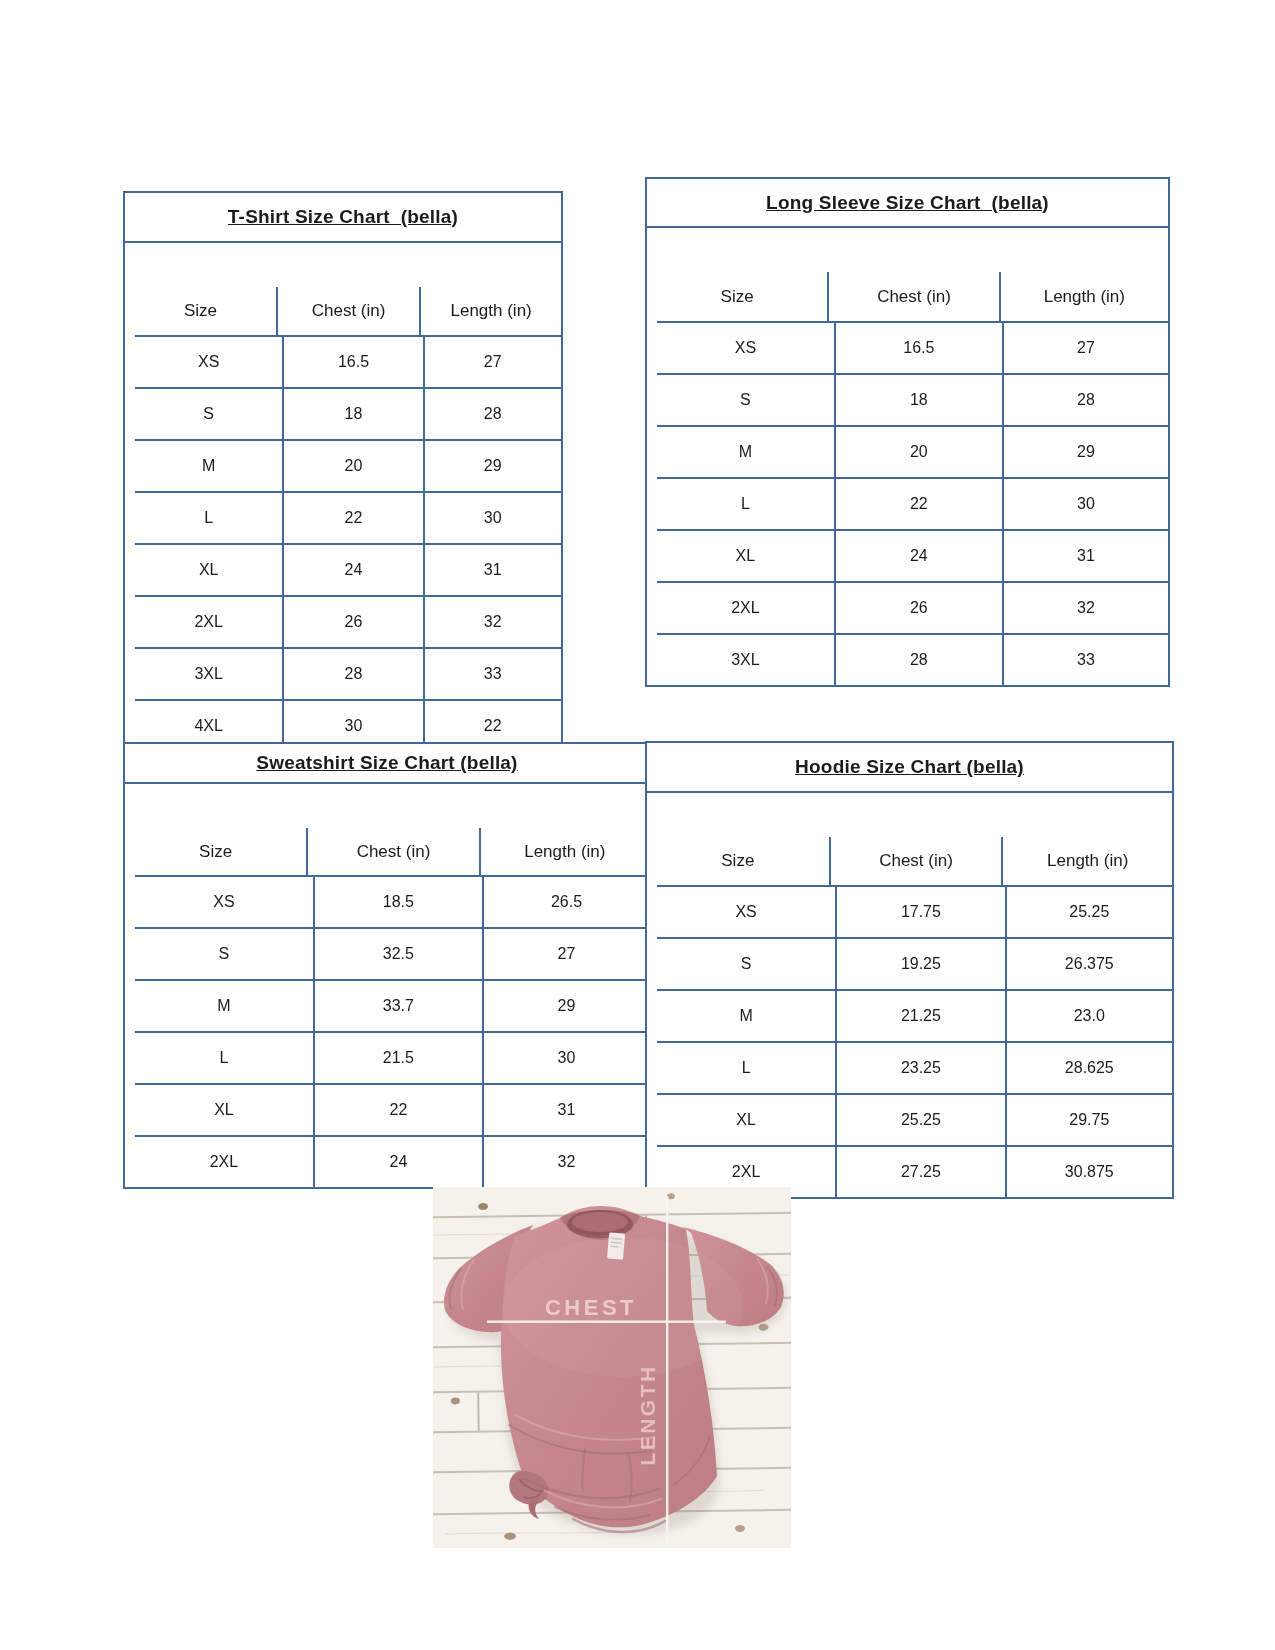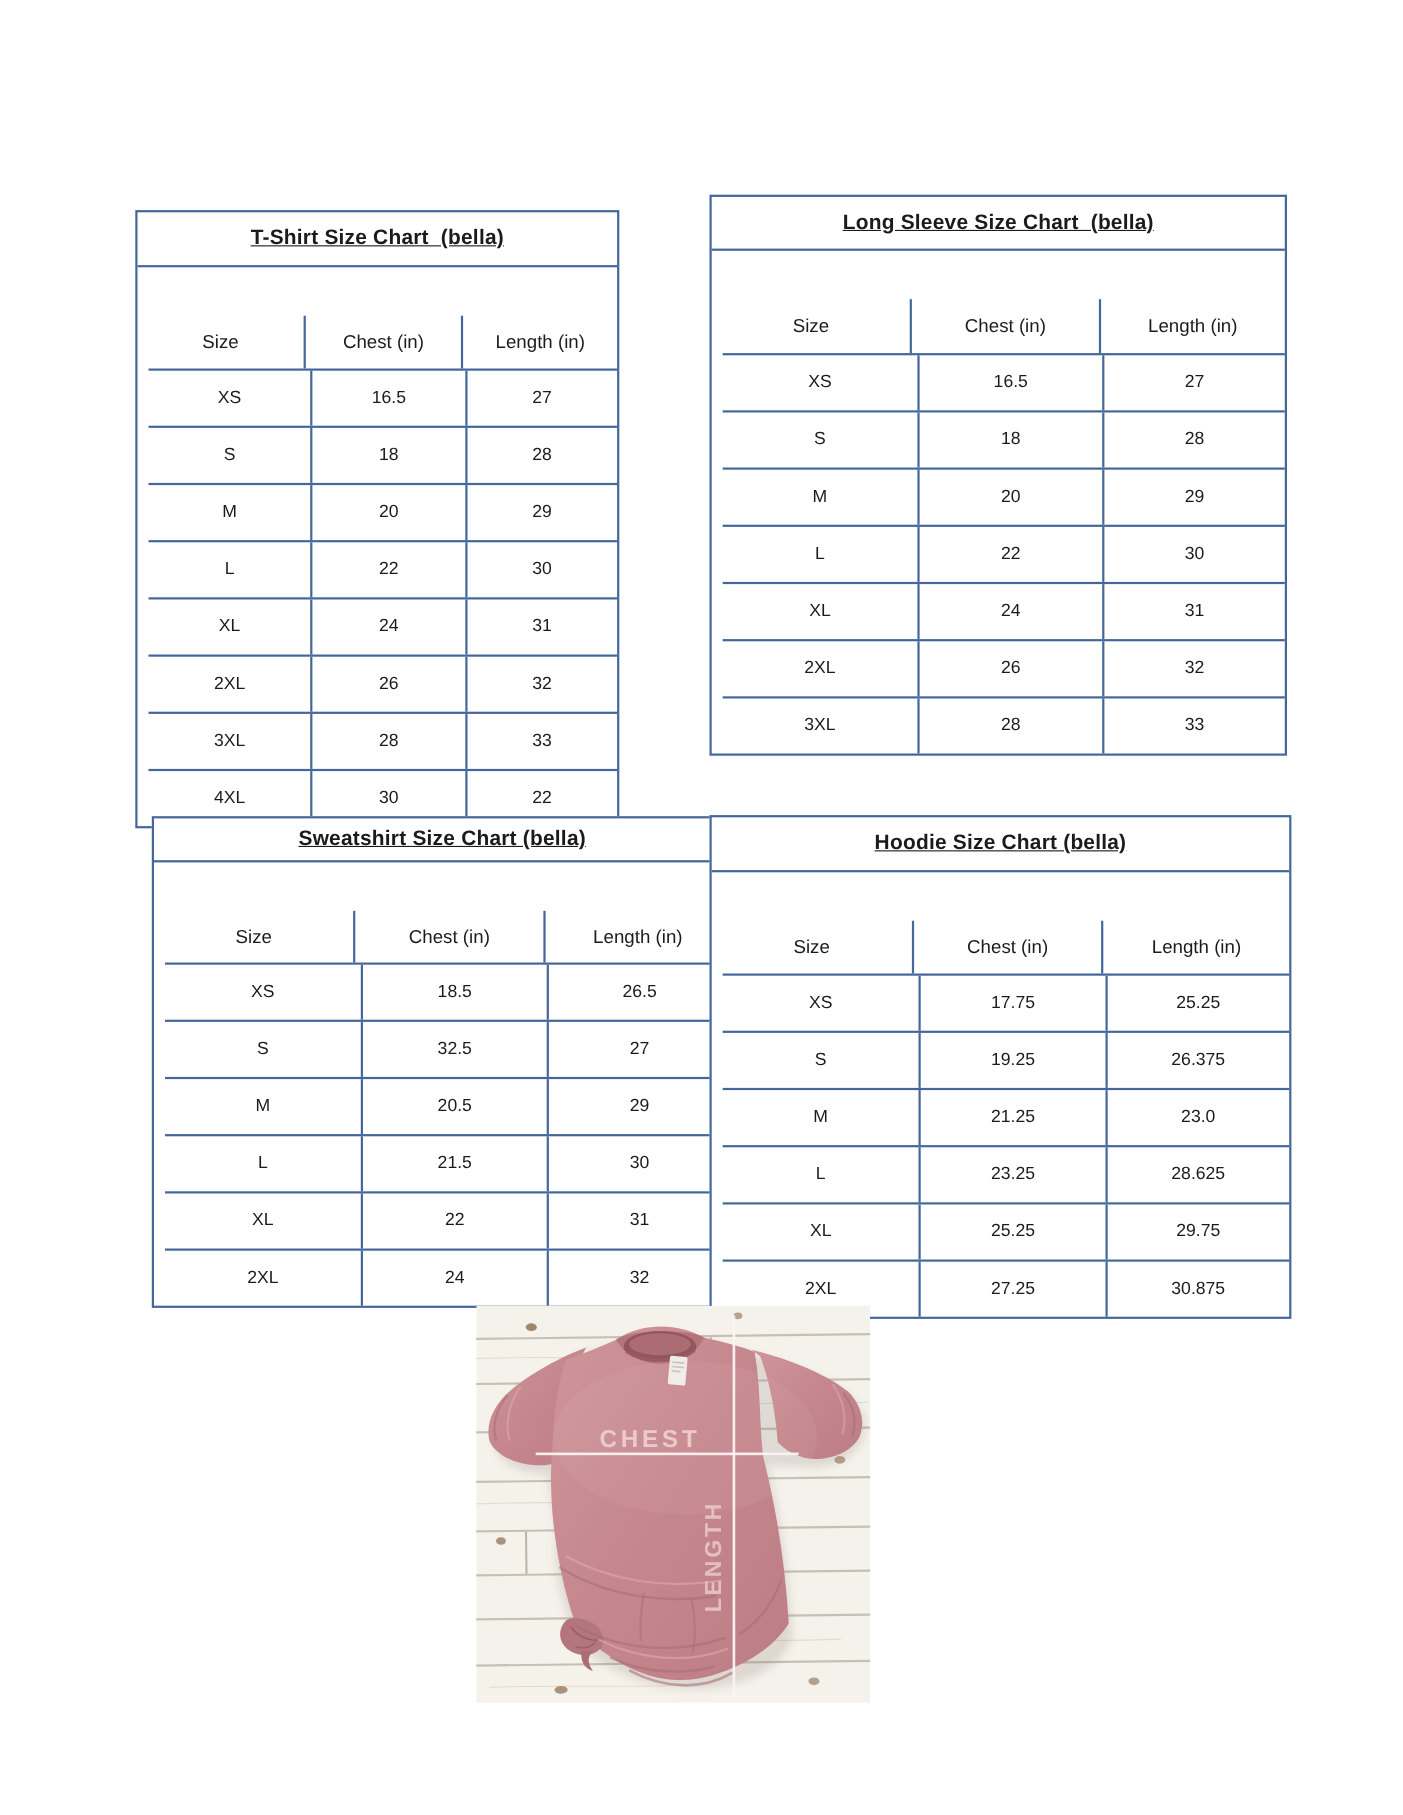--- a/index.html
+++ b/index.html
@@ -139,41 +139,41 @@
           <div class="cell">32</div>
         </div>
         <div class="t-row">
           <div class="cell">3XL</div>
           <div class="cell">28</div>
           <div class="cell">33</div>
         </div>
       </div>
   </div>
 
-  <div class="size-table" style="left:138px;top:742px;width:528px;--th:38px;--hh:47px;--rh:50px;">
+  <div class="size-table" style="left:123px;top:742px;width:528px;--th:38px;--hh:47px;--rh:50px;">
     <div class="t-title">Sweatshirt Size Chart (bella)</div>
     <div class="t-head">
         <div class="cell">Size</div>
         <div class="cell">Chest (in)</div>
         <div class="cell">Length (in)</div>
       </div>
     <div class="t-body">
         <div class="t-row">
           <div class="cell">XS</div>
           <div class="cell">18.5</div>
           <div class="cell">26.5</div>
         </div>
         <div class="t-row">
           <div class="cell">S</div>
           <div class="cell">32.5</div>
           <div class="cell">27</div>
         </div>
         <div class="t-row">
           <div class="cell">M</div>
-          <div class="cell">20.5</div>
+          <div class="cell">33.7</div>
           <div class="cell">29</div>
         </div>
         <div class="t-row">
           <div class="cell">L</div>
           <div class="cell">21.5</div>
           <div class="cell">30</div>
         </div>
         <div class="t-row">
           <div class="cell">XL</div>
           <div class="cell">22</div>

